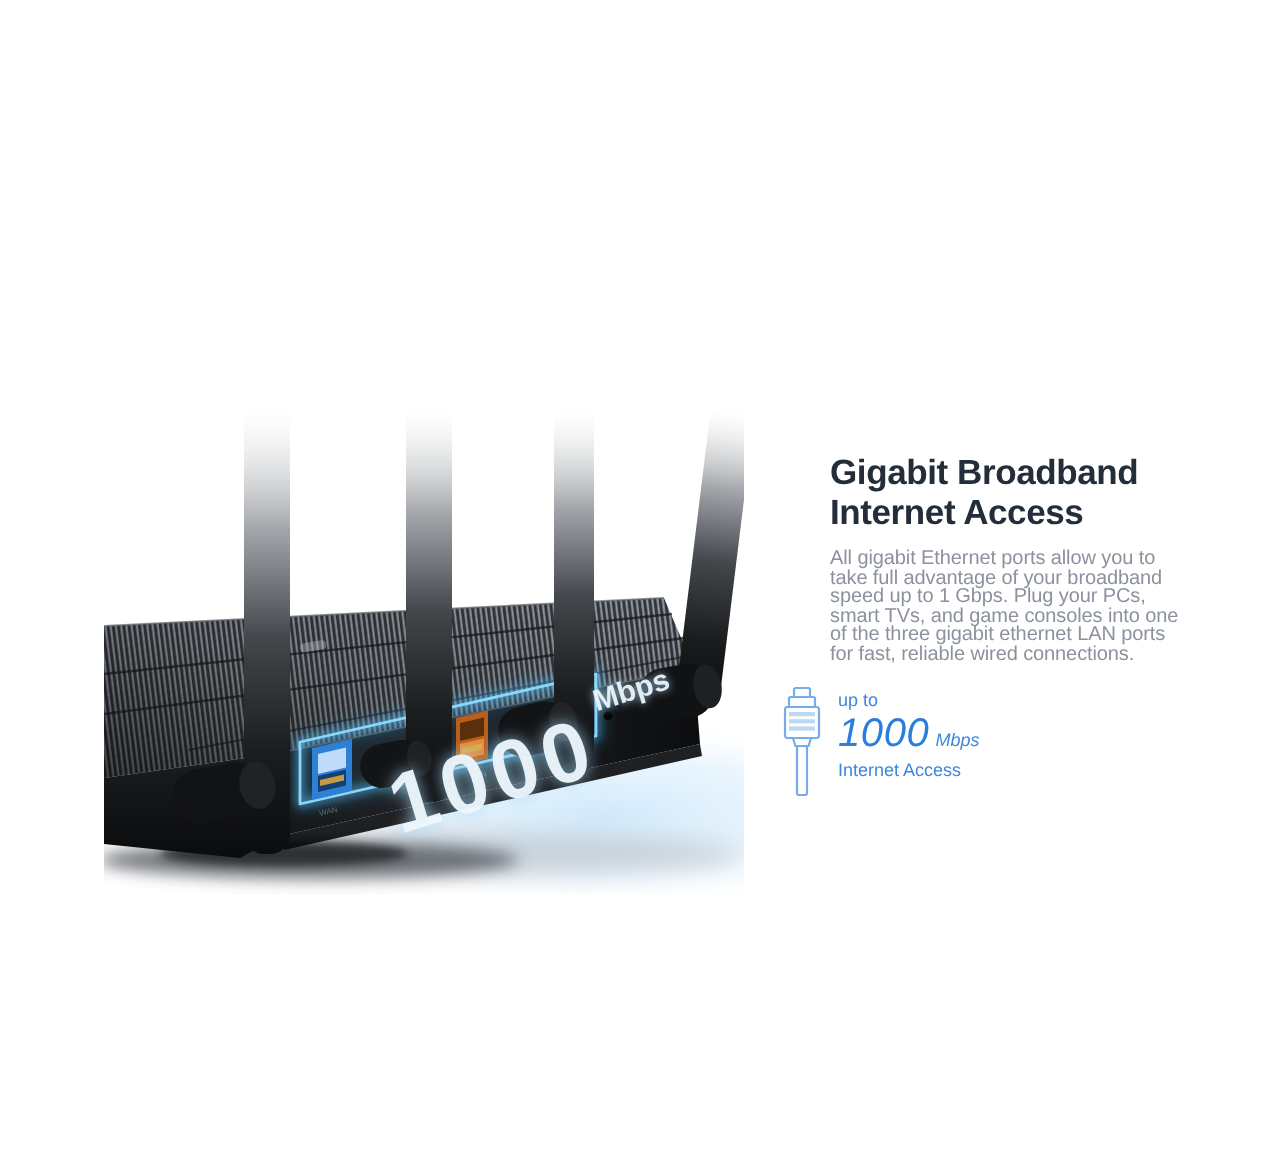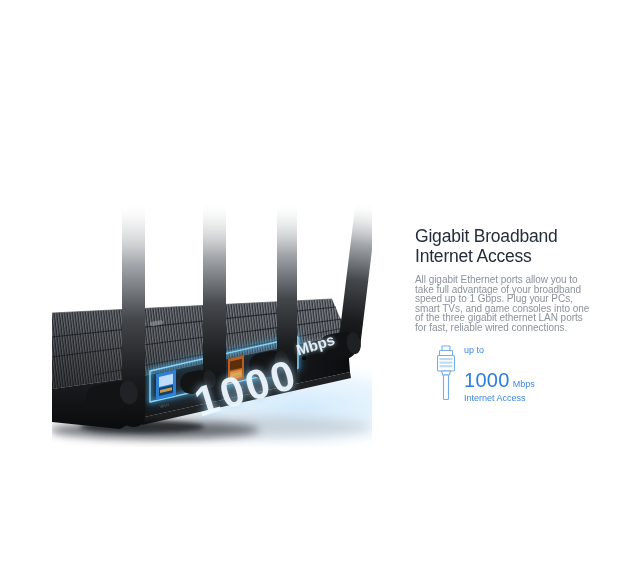--- a/index.html
+++ b/index.html
@@ -4,29 +4,29 @@
 <style>
   html,body{margin:0;padding:0;background:#ffffff;}
   body{width:636px;height:584px;font-family:"Liberation Sans",sans-serif;-webkit-font-smoothing:antialiased;}
   .stage{position:relative;width:636px;height:584px;background:#ffffff;overflow:hidden;}
 
   
   .product{position:absolute;left:52px;top:185px;width:320px;height:262px;}
 
   
   .copy{position:absolute;left:415px;top:226px;width:182px;}
-  .heading{margin:0;color:#242d3a;font-size:17.5px;line-height:20px;font-weight:400;letter-spacing:-0.2px;}
+  .heading{margin:0;color:#242d3a;font-size:17.5px;line-height:20px;font-weight:700;letter-spacing:-0.2px;}
   .desc{margin:9px 0 0 0;width:176px;color:#8b929d;font-size:10px;line-height:9.6px;letter-spacing:-0.05px;}
 
   
-  .spec{position:absolute;left:435px;top:343px;display:flex;align-items:center;}
+  .spec{position:absolute;left:390px;top:343px;display:flex;align-items:flex-start;}
   .spec-icon{flex:0 0 auto;width:22px;height:56px;margin-right:7px;}
   .spec-text{padding-top:2px;color:#3d88df;}
   .spec-up-to{font-size:9px;line-height:10px;}
-  .spec-value-row{margin-top:14px;white-space:nowrap;}
+  .spec-value-row{margin-top:1px;white-space:nowrap;font-style:italic;}
   .spec-value{color:#2a7edf;font-size:20px;line-height:22px;font-weight:400;letter-spacing:0.3px;}
   .spec-unit{color:#3d88df;font-size:9px;margin-left:3px;}
   .spec-label{margin-top:2px;font-size:9px;line-height:10px;}
 </style>
 </head>
 <body>
 
 <div class="stage">
 
   <div class="product">

